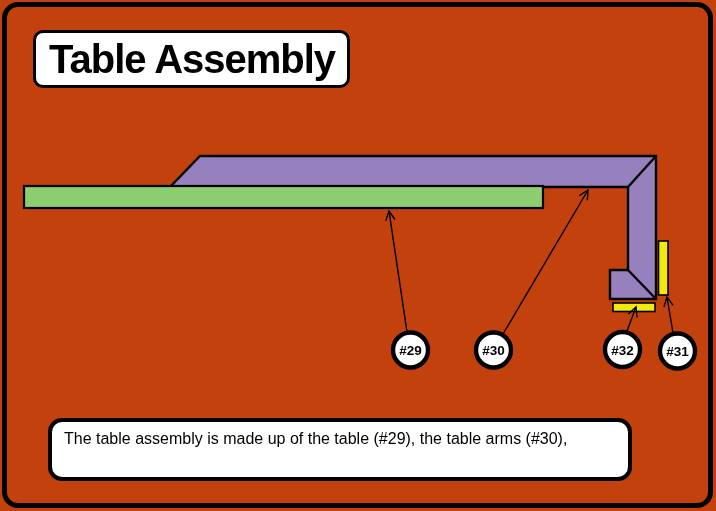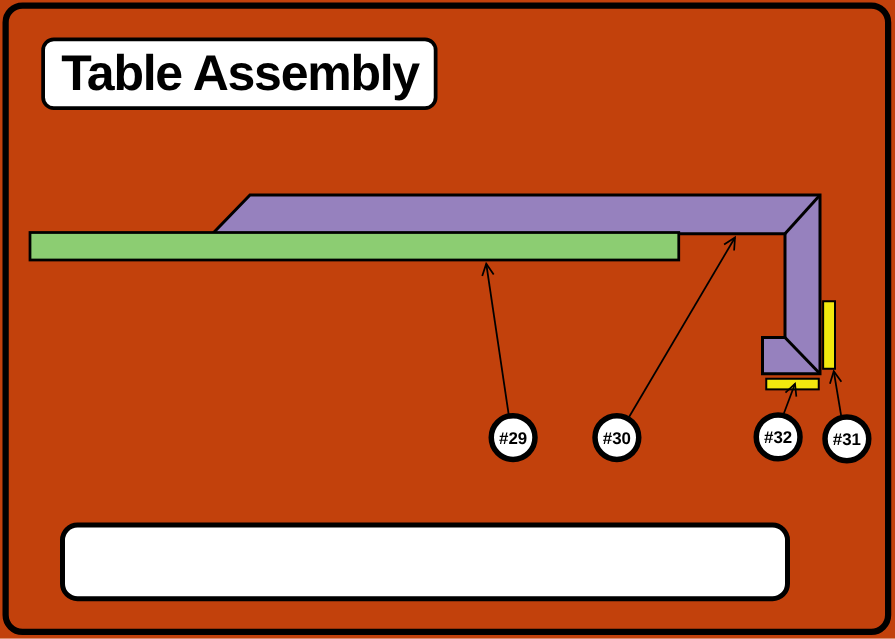--- a/index.html
+++ b/index.html
@@ -106,15 +106,16 @@
       <circle cx="622.5" cy="349.5" r="17.5" fill="#fff" stroke="#000" stroke-width="4.4"></circle>
       <text x="622.5" y="354.5" text-anchor="middle" class="callout-text">#32</text>
     </g>
     <g>
       <circle cx="677.5" cy="351" r="17.5" fill="#fff" stroke="#000" stroke-width="4.4"></circle>
       <text x="677.5" y="356" text-anchor="middle" class="callout-text">#31</text>
     </g>
   </svg>
 
   <div class="caption-box">
+    <div class="caption-line">The table assembly is made up of the table (#29), the table arms (#30),</div>
   </div>
 
 </div>
 
 </body></html>

